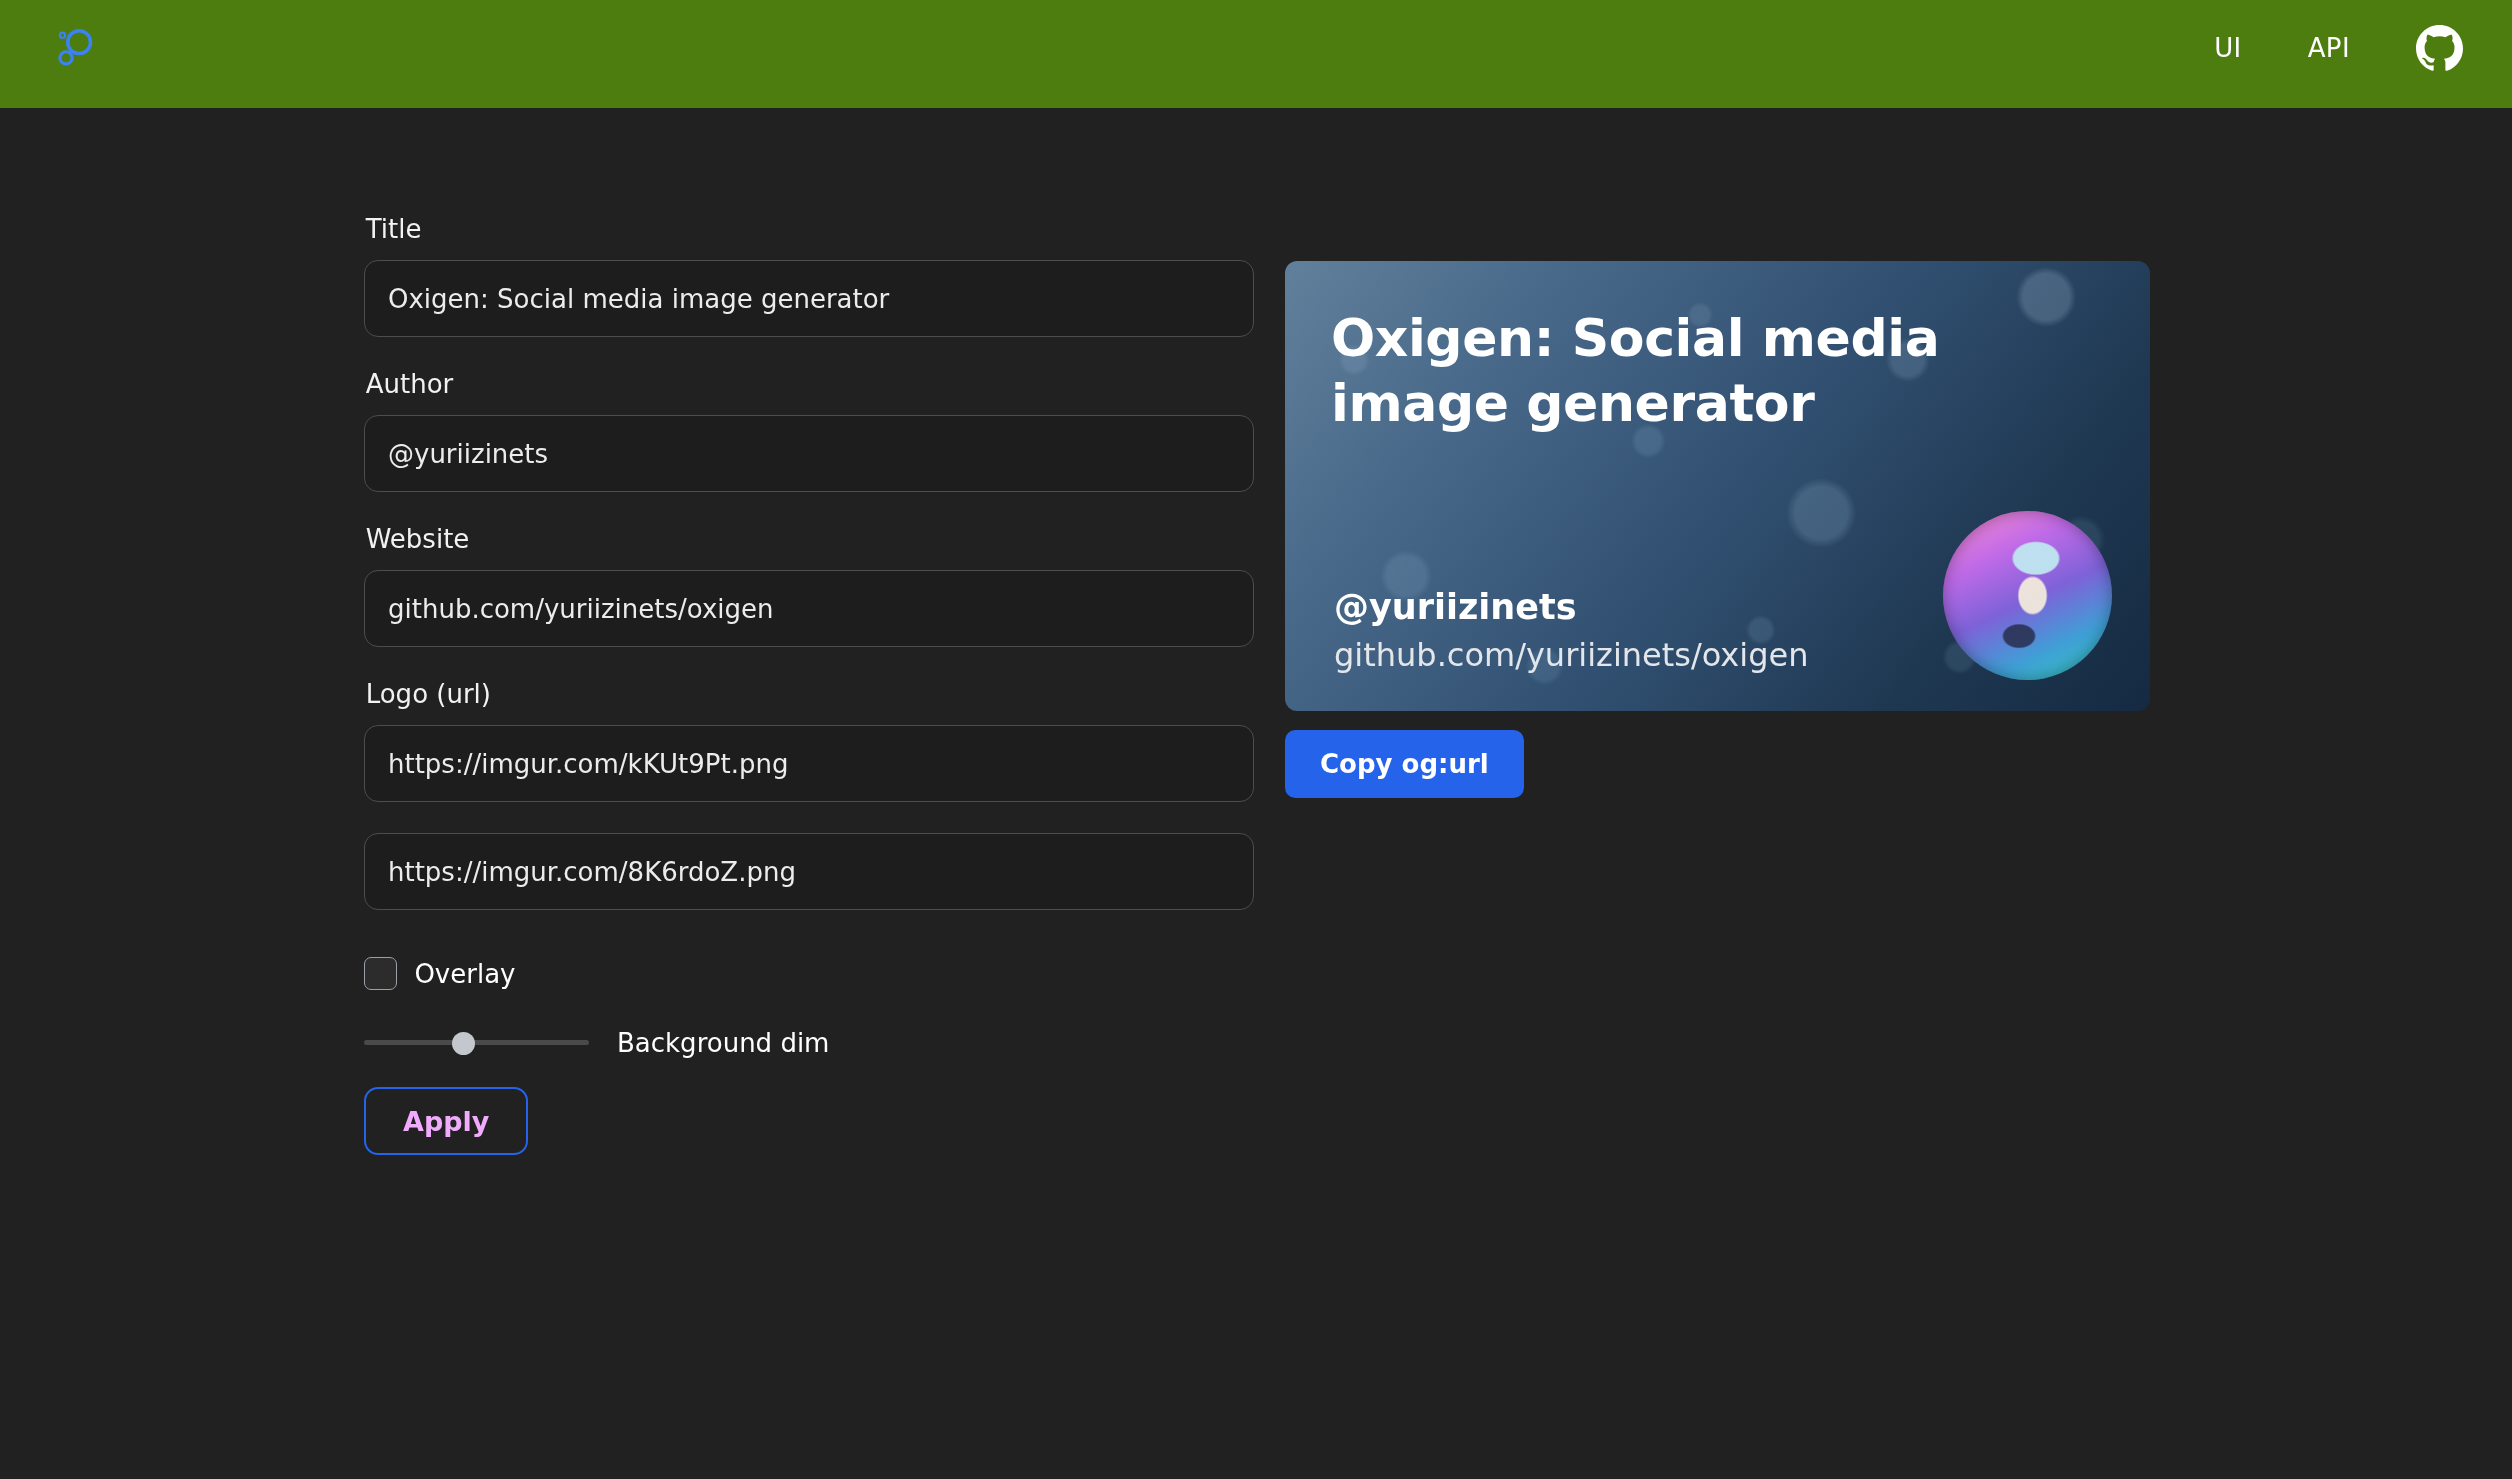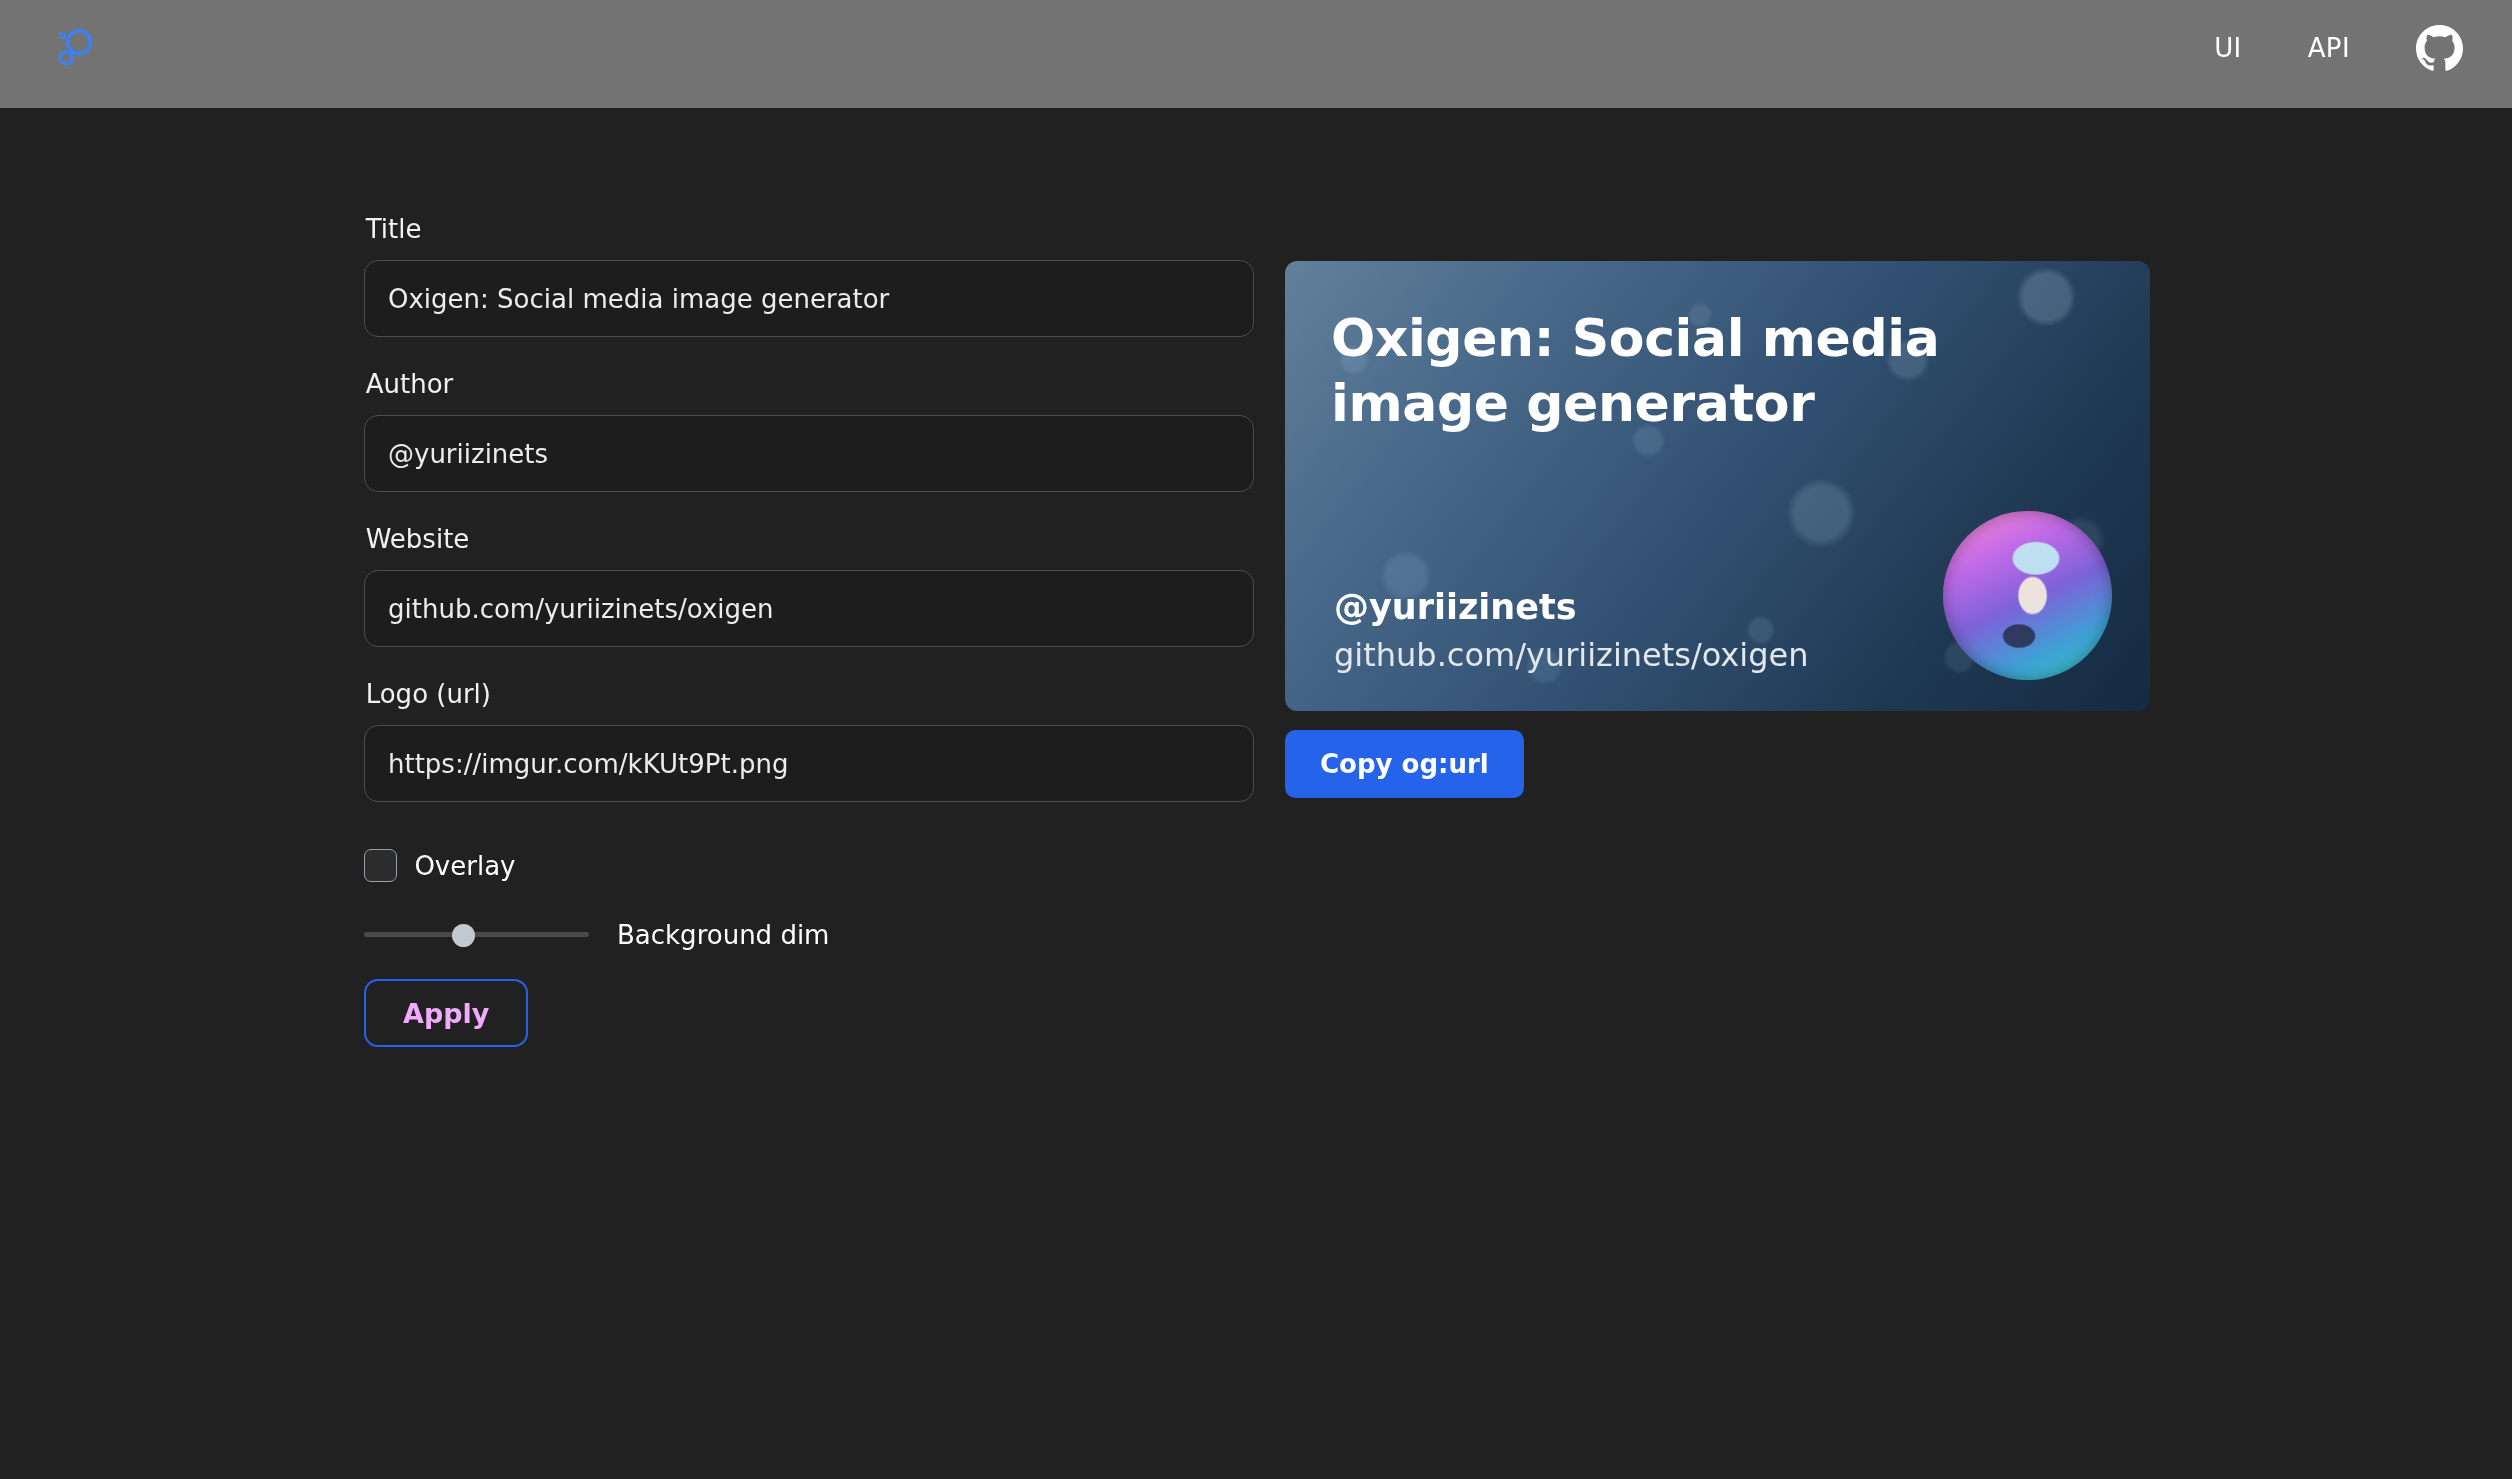--- a/index.html
+++ b/index.html
@@ -9,21 +9,21 @@
     height: 1479px;
     background: #212121;
     font-family: "DejaVu Sans", "Liberation Sans", sans-serif;
     color: #ffffff;
     overflow: hidden;
   }
 
   
   .navbar {
     height: 108px;
-    background: #737373;
+    background: #4d7c0f;
     display: flex;
     align-items: center;
     padding: 0 49px 12px 52px;
   }
   .logo-wrap { display: flex; align-items: center; cursor: pointer; }
   .nav-right { margin-left: auto; display: flex; align-items: center; gap: 66px; }
   .nav-link {
     font-size: 26px;
     color: #ffffff;
     cursor: pointer;
@@ -213,20 +213,21 @@
 
     <div class="field-label">Author</div>
     <input class="text-input" type="text" value="@yuriizinets" style="">
 
     <div class="field-label">Website</div>
     <input class="text-input" type="text" value="github.com/yuriizinets/oxigen" style="">
 
     <div class="field-label">Logo (url)</div>
     <input class="text-input" type="text" value="https://imgur.com/kKUt9Pt.png" style="">
 
+    <input class="text-input" type="text" value="https://imgur.com/8K6rdoZ.png" style="">
 
     <div class="checkbox-row">
       <div class="checkbox-box" id="overlay-box"></div>
       <div class="checkbox-label">Overlay</div>
     </div>
 
     <div class="slider-row">
       <div class="slider-track-wrap">
         <div class="slider-track"></div>
         <div class="slider-thumb" style="left: calc(44% - 11.3px);"></div>

